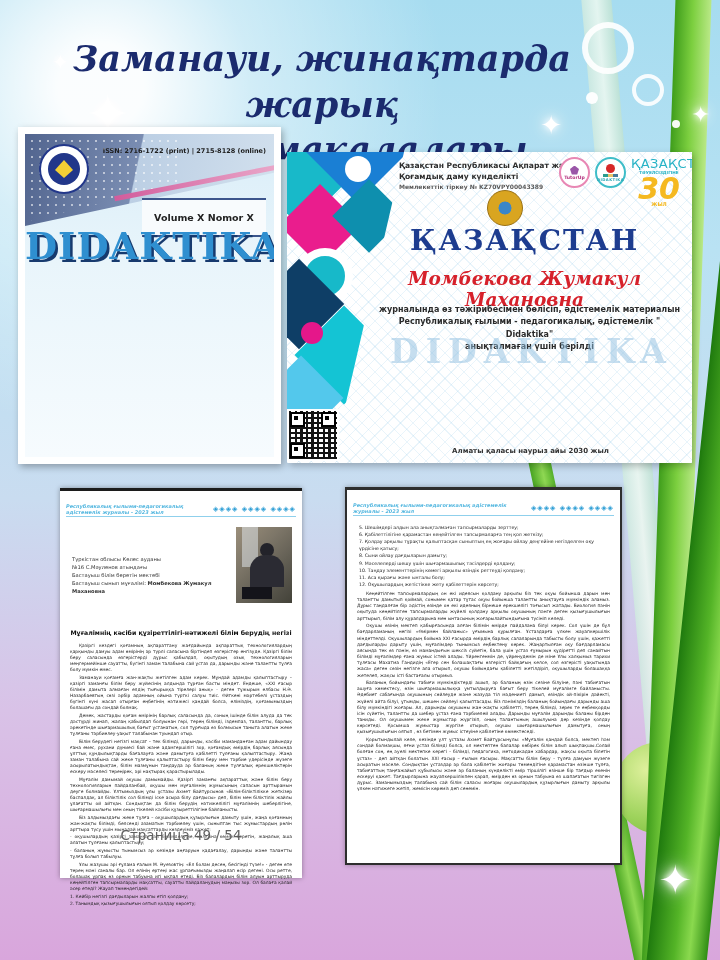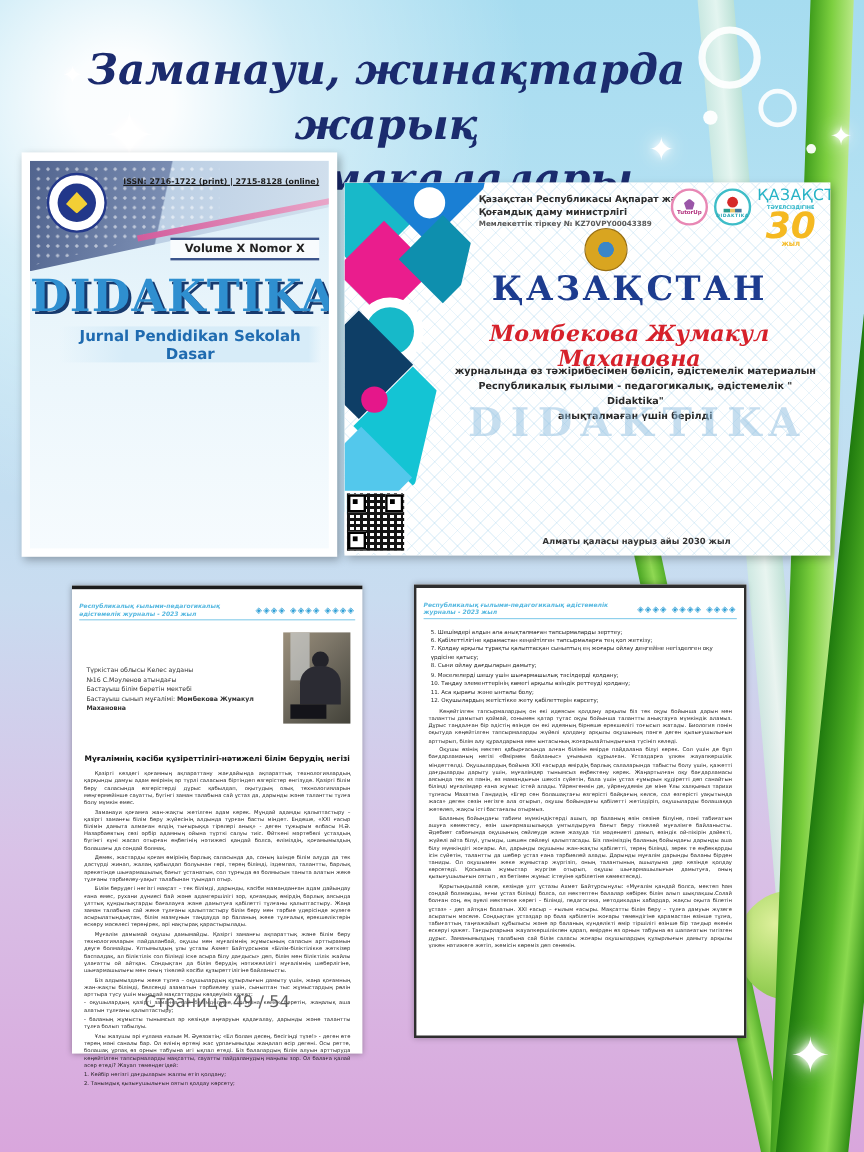--- a/index.html
+++ b/index.html
@@ -52,24 +52,24 @@
     clip-path:polygon(0 0,100% 0,100% 42%,0 100%);}
   .cover-dots{position:absolute;top:3px;left:3px;width:155px;height:84px;
     background-image:radial-gradient(rgba(255,255,255,.55) 1.2px,transparent 1.4px);
     background-size:8px 8px;clip-path:polygon(0 0,100% 0,100% 55%,0 100%);}
   .pink-stripe{position:absolute;top:46px;left:88px;width:170px;height:5px;
     background:linear-gradient(90deg,#d25c9c,#eaa9ca);transform:rotate(-11deg);}
   .uni-logo{position:absolute;top:10px;left:14px;width:46px;height:46px;border-radius:50%;
     background:#fff;border:2px solid #22378a;display:flex;align-items:center;justify-content:center;}
   .uni-logo-core{width:32px;height:32px;border-radius:50%;background:#22378a;display:flex;align-items:center;justify-content:center;}
   .uni-logo-wing{width:18px;height:18px;background:#f3cf35;clip-path:polygon(50% 0,78% 30%,100% 55%,50% 100%,0 55%,22% 30%);}
-  .issn{position:absolute;top:13px;right:8px;font-size:6.5px;font-weight:bold;color:#1d1d1d;text-decoration:underline;}
+  .issn{position:absolute;top:13px;right:8px;font-size:6.5px;font-weight:bold;color:#1d1d1d;}
   .volume{position:absolute;top:64px;right:8px;width:124px;background:#f8fbfd;
     border-top:2px solid #3c558c;border-bottom:2px solid #3c558c;text-align:center;
-    font-size:9.5px;font-weight:bold;color:#222;padding:2px 0;}
+    font-size:9.5px;font-weight:bold;color:#222;padding:12px 0;}
   .cover-title{position:absolute;top:90px;width:100%;text-align:center;
     font-family:"DejaVu Serif",serif;font-weight:bold;font-size:37px;letter-spacing:1px;
     color:#2f8fd0;text-shadow:2.5px 2.5px 0 #173a6e;}
   .cover-sub{position:absolute;top:138px;left:24px;right:6px;text-align:center;
     font-size:12.5px;font-weight:bold;color:#1f6bb0;
     background:linear-gradient(90deg,transparent 0%,#d7ecf8 25%,#d7ecf8 95%,transparent 100%);}
   
   .cert{position:absolute;left:287px;top:152px;width:405px;height:311px;background:#fff;
     box-shadow:2px 3px 7px rgba(0,0,0,.25);overflow:hidden;}
   .cert-pattern{position:absolute;inset:0;
@@ -203,21 +203,20 @@
       <div class="cover-dots"></div>
       <div class="pink-stripe"></div>
       <div class="uni-logo">
         <div class="uni-logo-core">
           <div class="uni-logo-wing"></div>
         </div>
       </div>
       <div class="issn">ISSN: 2716-1722 (print) | 2715-8128 (online)</div>
       <div class="volume">Volume X Nomor X</div>
       <div class="cover-title">DIDAKTIKA</div>
-      <div class="cover-sub">Jurnal Pendidikan Sekolah Dasar</div>
     </div>
   </div>
 
   <div class="cert">
     <div class="cert-pattern"></div>
     <div class="cert-mosaic">
       <div class="ms mq1"></div>
       <div class="ms mq2"></div>
       <div class="ms mc2"></div>
       <div class="ms mq3"></div>
@@ -229,21 +228,21 @@
       <div class="ms mc3"></div>
     </div>
     <div class="qr">
       <div class="qr-eye qe1"></div>
       <div class="qr-eye qe2"></div>
       <div class="qr-eye qe3"></div>
     </div>
 
     <div class="cert-min">
       <div class="l">Қазақстан Республикасы Ақпарат және</div>
-      <div class="l">Қоғамдық даму министрлігі</div>
+      <div class="l">Қоғамдық даму күнделікті</div>
       <div class="reg">Мемлекеттік тіркеу № KZ70VPY00043389</div>
     </div>
 
     <div class="cert-logos">
       <div class="logo-circle tutorup">
         <div class="glyph"></div>
         <div class="txt">TutorUp</div>
       </div>
       <div class="logo-circle dlogo">
         <div class="apple"></div>

